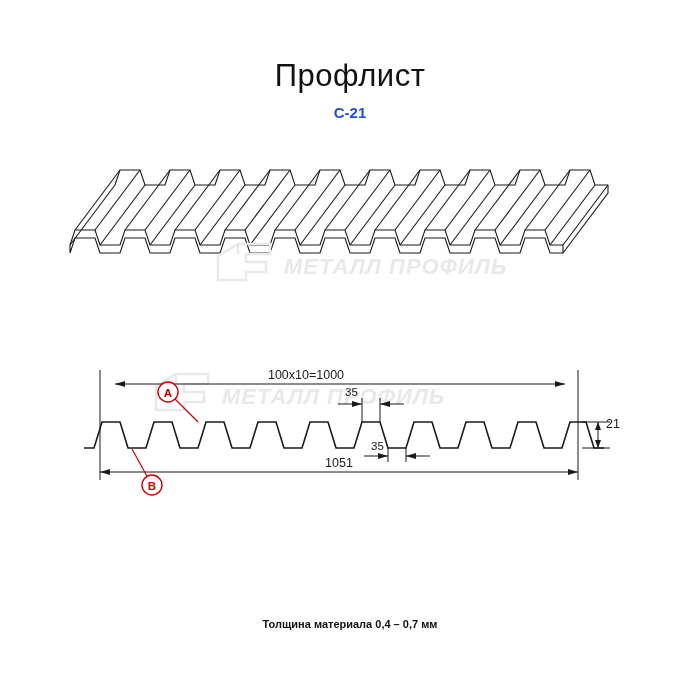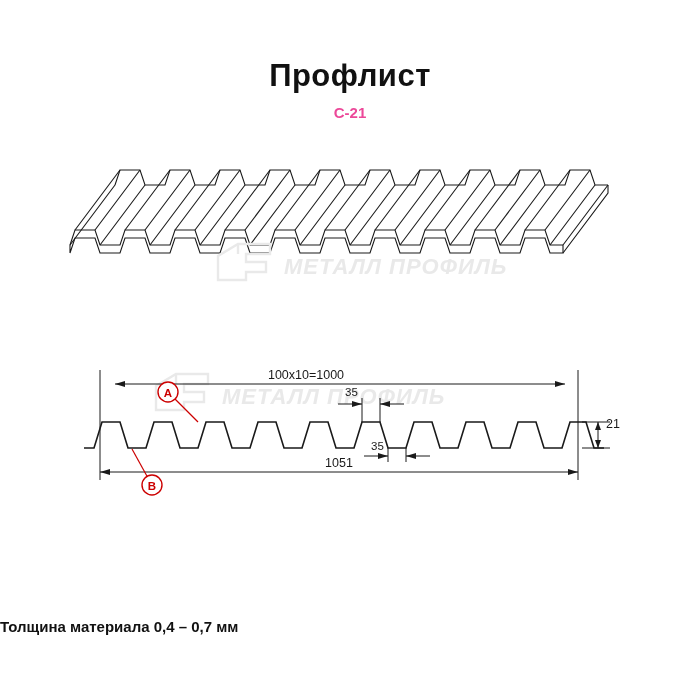--- a/index.html
+++ b/index.html
@@ -20,55 +20,55 @@
     width: 700px;
     height: 700px;
   }
   .title {
     position: absolute;
     top: 58px;
     left: 0;
     width: 700px;
     text-align: center;
     font-size: 31px;
-    font-weight: bold;
+    font-weight: normal;
     letter-spacing: 0.5px;
     color: #111111;
   }
   .subtitle {
     position: absolute;
     top: 104px;
     left: 0;
     width: 700px;
     text-align: center;
     font-size: 15px;
     font-weight: bold;
-    color: #ec4899;
+    color: #1d4ed8;
   }
   .iso-wrap {
     position: absolute;
     top: 150px;
     left: 60px;
     width: 580px;
     height: 160px;
   }
   .drawing-wrap {
     position: absolute;
     top: 350px;
     left: 70px;
     width: 560px;
     height: 160px;
   }
   .footnote {
     position: absolute;
     top: 618px;
     left: 0;
     width: 700px;
-    text-align: left;
-    font-size: 15px;
+    text-align: center;
+    font-size: 11px;
     font-weight: bold;
     color: #111111;
   }
   .watermark {
     position: absolute;
     pointer-events: none;
     opacity: 1;
     font-style: italic;
   }
   .wm1 {

